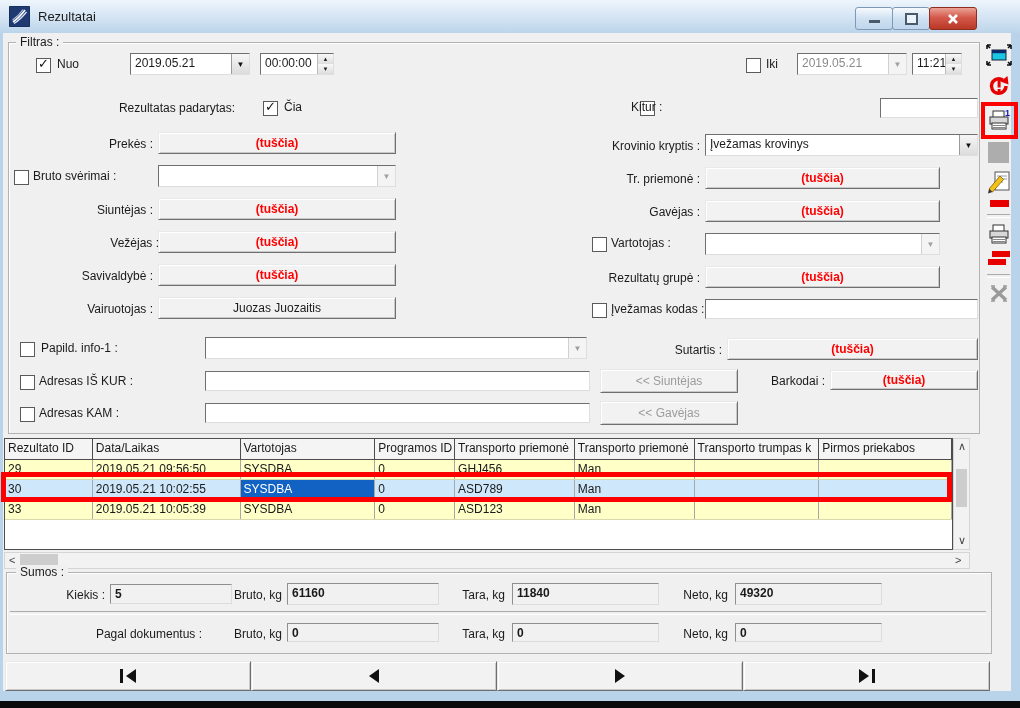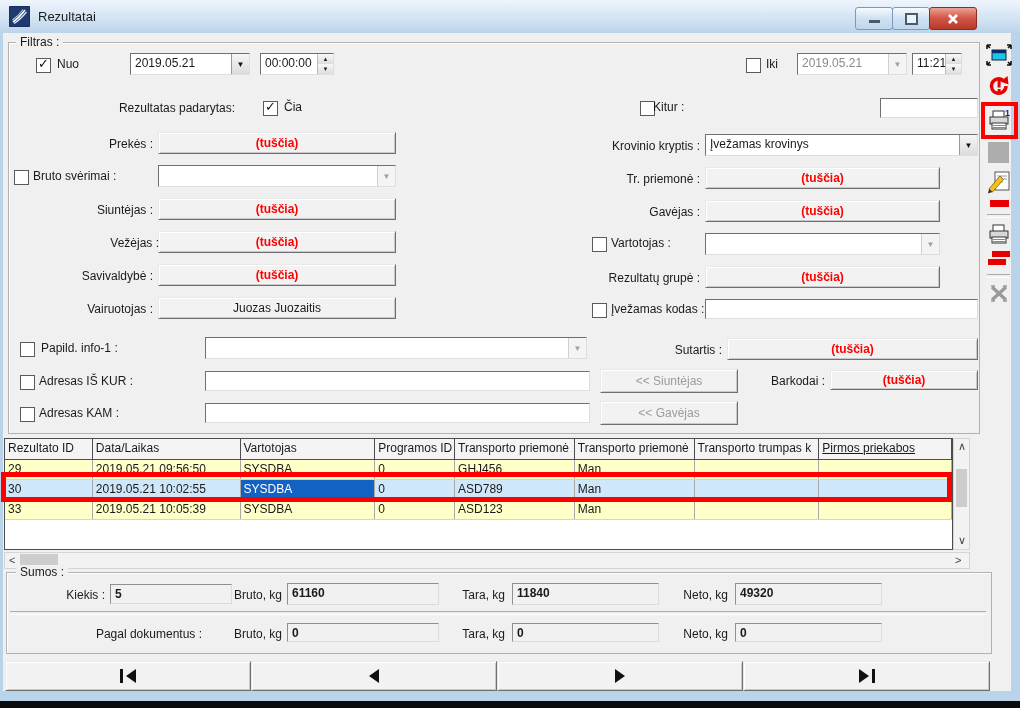--- a/index.html
+++ b/index.html
@@ -138,21 +138,21 @@
       <span>▼</span>
     </span>
 </div>
 
 <div class="abs lbl r" style="left:0px;top:101px;width:235px">Rezultatas padarytas:</div>
 <div class="abs cb checked" style="left:263px;top:101px">
     <span class="check">✓</span>
   </div>
 <div class="abs lbl" style="left:284px;top:100px">Čia</div>
 <div class="abs cb" style="left:640px;top:101px"></div>
-<div class="abs lbl" style="left:653px;top:100px">Kitur :</div>
+<div class="abs lbl" style="left:631px;top:100px">Kitur :</div>
 <div class="abs field" style="left:880px;top:98px;width:98px;height:20px"></div>
 
 <div class="abs lbl r" style="left:0px;top:137px;width:153px">Prekės :</div>
 <div class="abs btn3d tuscia" style="left:158px;top:132px;width:238px;height:22px">(tuščia)</div>
 <div class="abs lbl r" style="left:520px;top:139px;width:180px">Krovinio kryptis :</div>
 <div class="abs combo" style="left:705px;top:134px;width:273px;height:22px">
   <span class="txt">Įvežamas krovinys</span>
   <span class="arr">▼</span>
 </div>
 
@@ -258,21 +258,21 @@
 
 <div class="abs grid">
   <div class="ghead" id="grid-head">
       <div class="hcell" style="width: 88px;">Rezultato ID</div>
       <div class="hcell" style="width: 148px;">Data/Laikas</div>
       <div class="hcell" style="width: 135px;">Vartotojas</div>
       <div class="hcell" style="width: 80px;">Programos ID</div>
       <div class="hcell" style="width: 120px;">Transporto priemonė</div>
       <div class="hcell" style="width: 120px;">Transporto priemonė</div>
       <div class="hcell" style="width: 125px;">Transporto trumpas k</div>
-      <div class="hcell" style="width: 133px; text-decoration: underline;">Pirmos priekabos</div>
+      <div class="hcell" style="width: 133px;">Pirmos priekabos</div>
     </div>
   <div id="grid-body">
       <div class="grow">
         <div class="gcell num" style="width: 88px;">29</div>
         <div class="gcell" style="width: 148px;">2019.05.21 09:56:50</div>
         <div class="gcell" style="width: 135px;">SYSDBA</div>
         <div class="gcell num" style="width: 80px;">0</div>
         <div class="gcell" style="width: 120px;">GHJ456</div>
         <div class="gcell" style="width: 120px;">Man</div>
         <div class="gcell" style="width: 125px;"></div>

